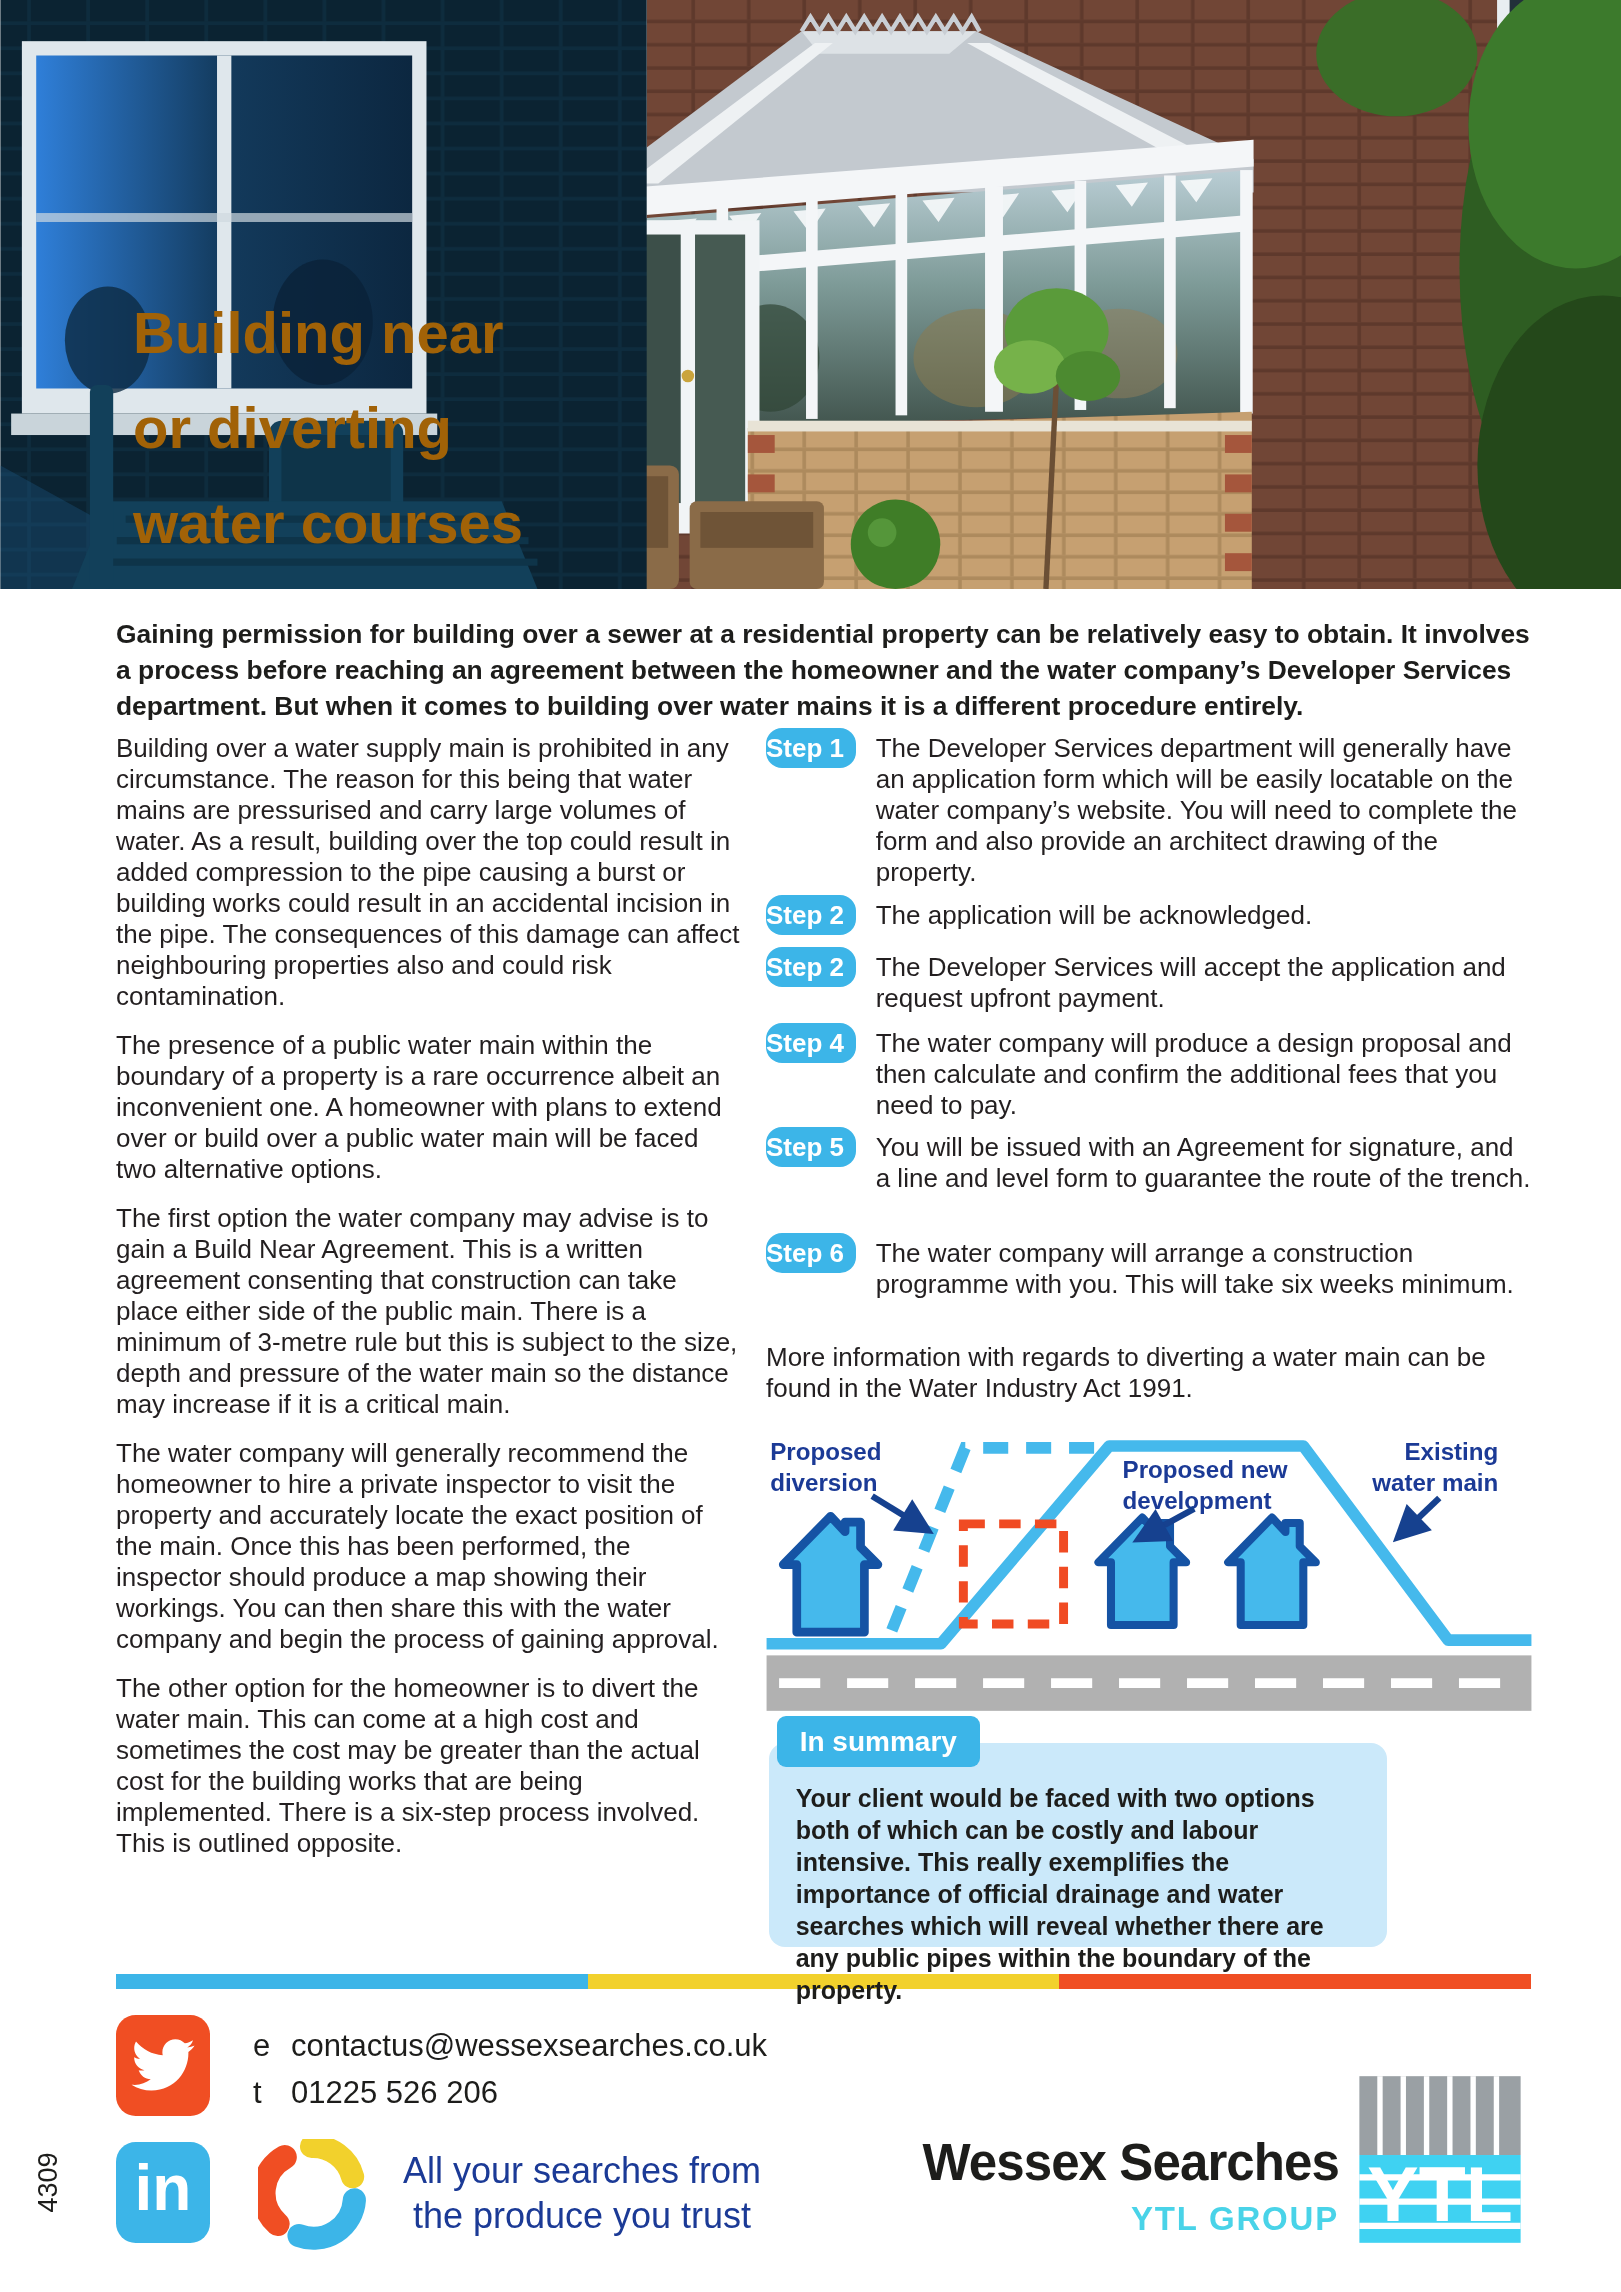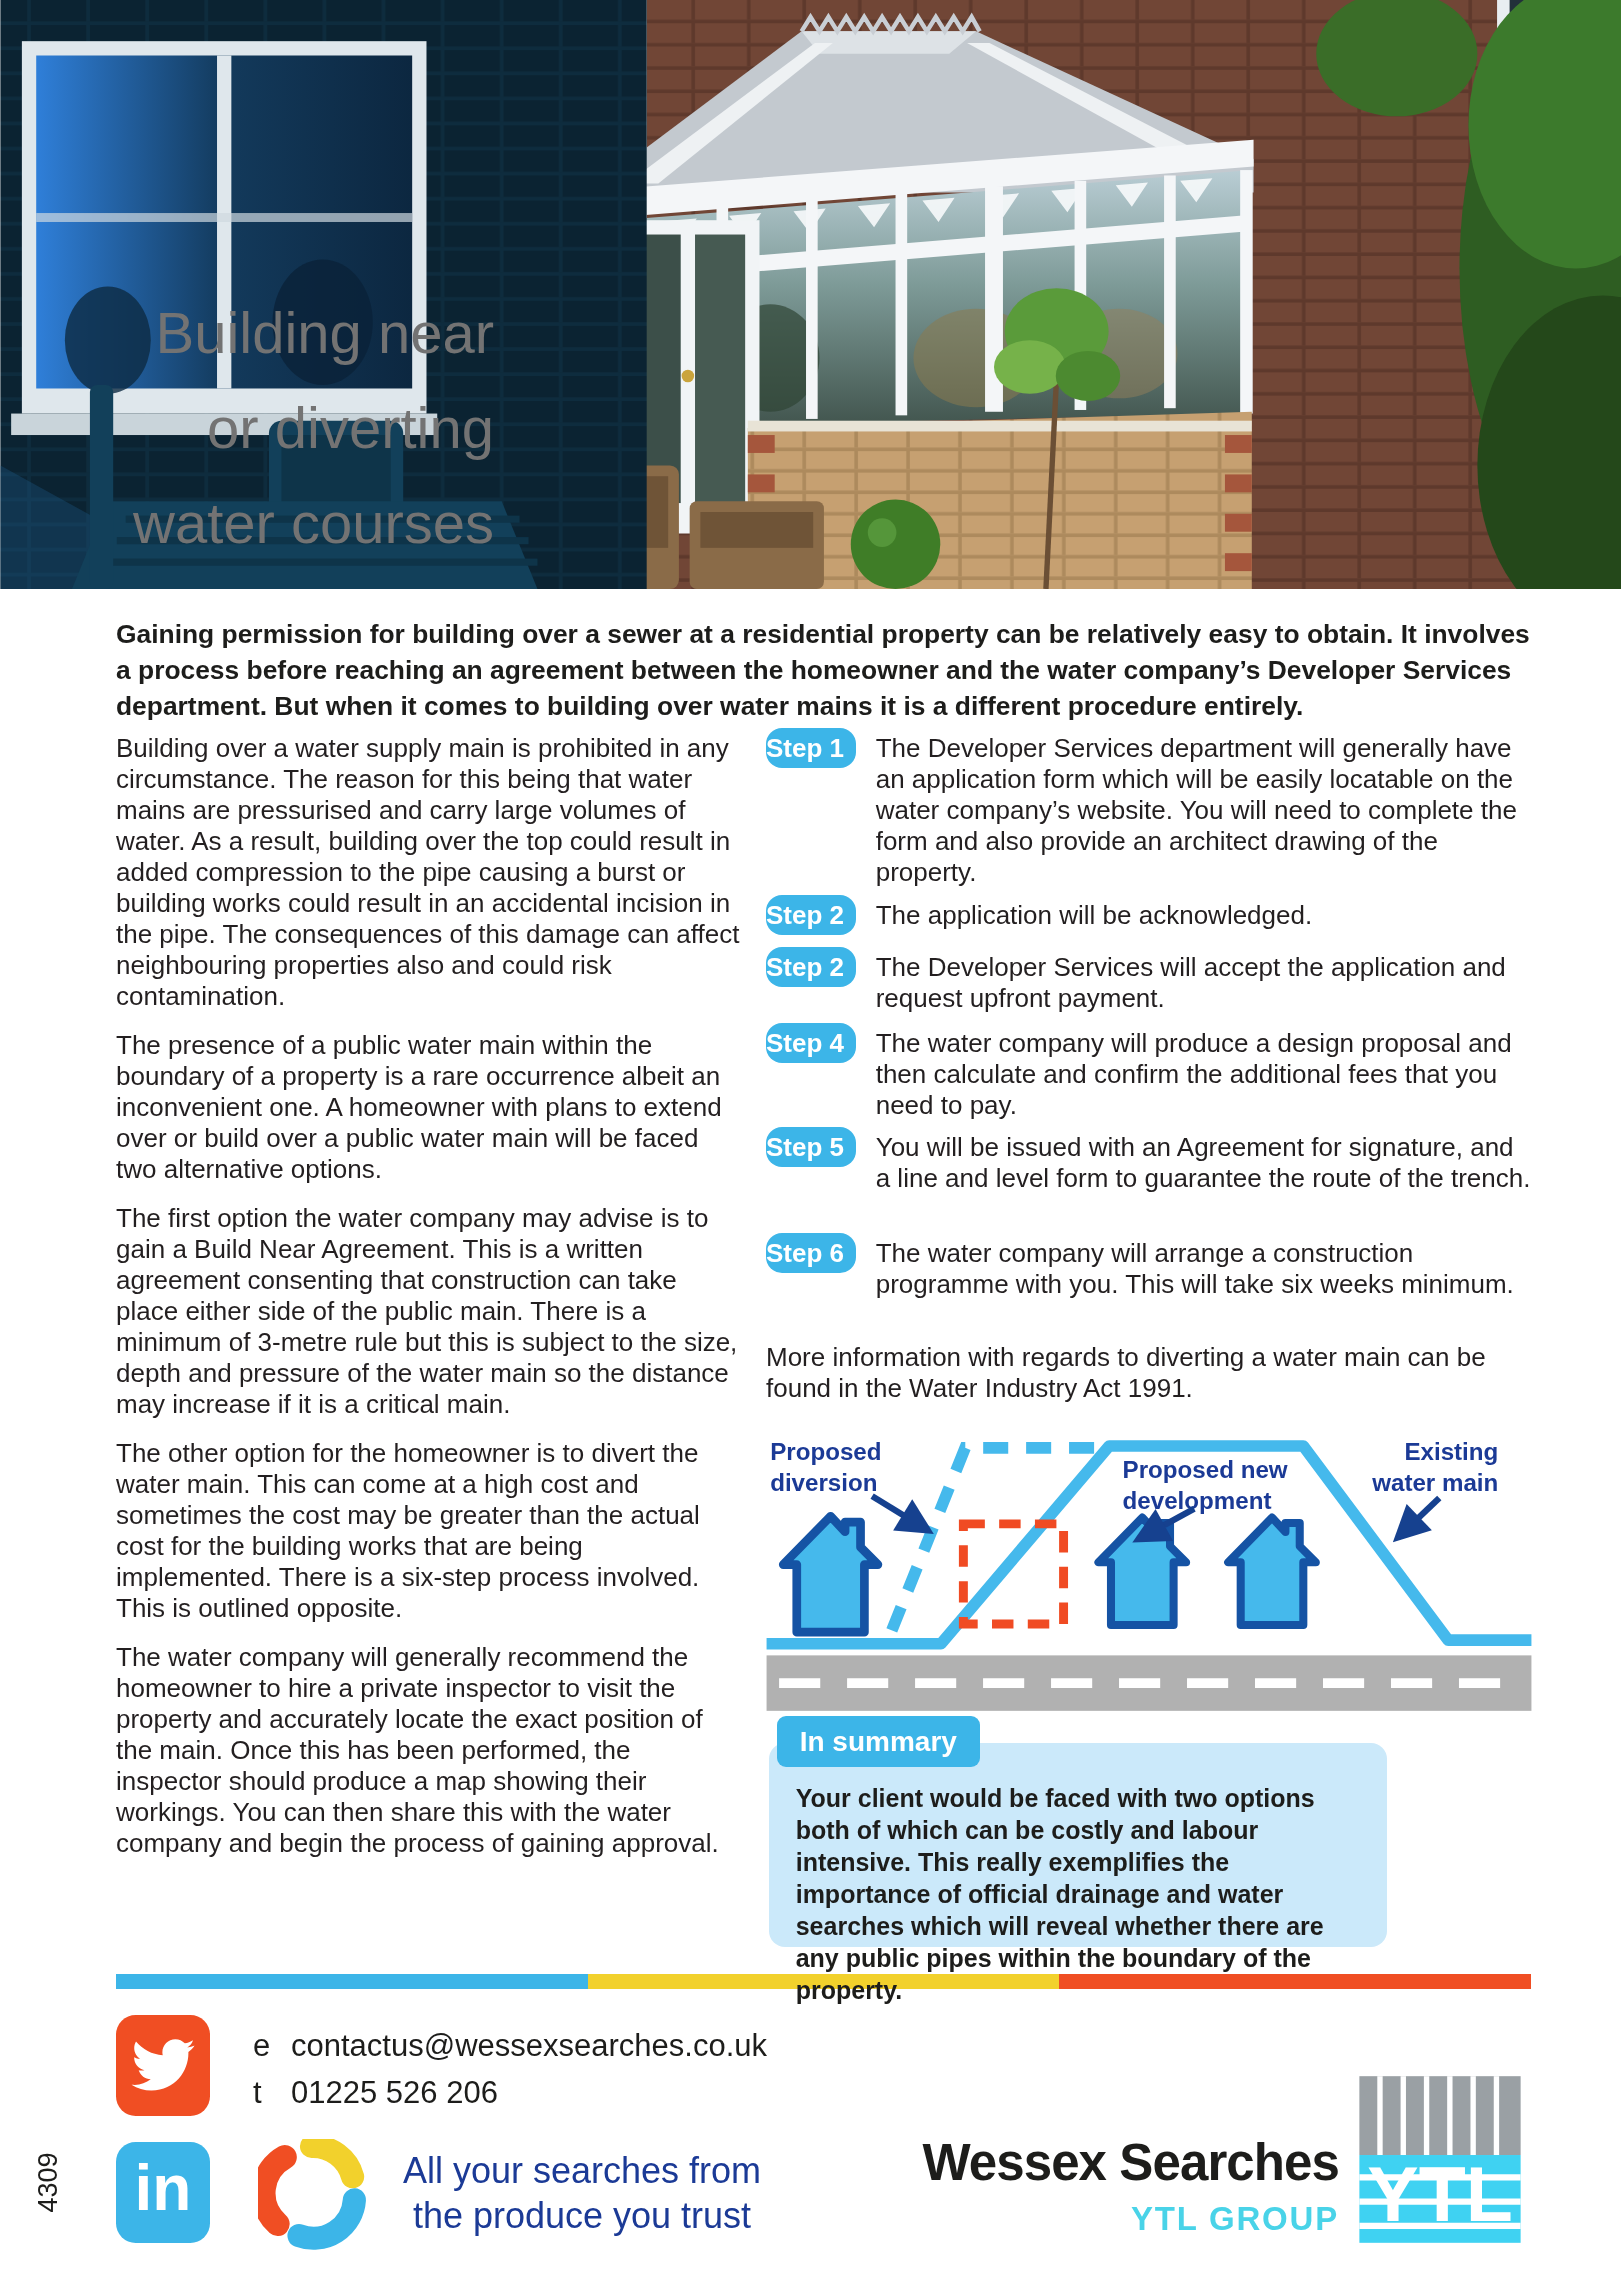--- a/index.html
+++ b/index.html
@@ -4,22 +4,22 @@
 <style>
   html,body{margin:0;padding:0;background:#ffffff;}
   .page{
     position:relative;width:1621px;height:2293px;background:#ffffff;overflow:hidden;
     font-family:"Liberation Sans",sans-serif;color:#231f20;
   }
   
   .hero{position:absolute;left:0;top:0;width:1621px;height:589px;overflow:hidden;}
   .hero svg{display:block;}
   .hero-title{
-    position:absolute;left:133px;top:285px;color:#737373;
-    font-size:58px;font-weight:400;line-height:95px;letter-spacing:0px;text-align:right;
+    position:absolute;left:133px;top:285px;color:#a16207;
+    font-size:58px;font-weight:700;line-height:95px;letter-spacing:0px;
   }
   .hero-title span{display:block;}
   
   .intro{
     position:absolute;left:116px;top:616px;width:1415px;
     font-size:26.4px;font-weight:700;line-height:36px;color:#1d1d1b;
   }
   
   .col-left{
     position:absolute;left:116px;top:733px;width:627px;
@@ -216,22 +216,22 @@
       <span>water courses</span>
     </div>
   </div>
 
   <div class="intro">Gaining permission for building over a sewer at a residential property can be relatively easy to obtain. It involves a process before reaching an agreement between the homeowner and the water company’s Developer Services department. But when it comes to building over water mains it is a different procedure entirely.</div>
 
   <div class="col-left">
     <p>Building over a water supply main is prohibited in any circumstance. The reason for this being that water mains are pressurised and carry large volumes of water. As a result, building over the top could result in added compression to the pipe causing a burst or building works could result in an accidental incision in the pipe. The consequences of this damage can affect neighbouring properties also and could risk contamination.</p>
     <p>The presence of a public water main within the boundary of a property is a rare occurrence albeit an inconvenient one. A homeowner with plans to extend over or build over a public water main will be faced two alternative options.</p>
     <p>The first option the water company may advise is to gain a Build Near Agreement. This is a written agreement consenting that construction can take place either side of the public main. There is a minimum of 3-metre rule but this is subject to the size, depth and pressure of the water main so the distance may increase if it is a critical main.</p>
+    <p>The water company will generally recommend the homeowner to hire a private inspector to visit the property and accurately locate the exact position of the main. Once this has been performed, the inspector should produce a map showing their workings. You can then share this with the water company and begin the process of gaining approval.</p>
     <p>The other option for the homeowner is to divert the water main. This can come at a high cost and sometimes the cost may be greater than the actual cost for the building works that are being implemented. There is a six-step process involved. This is outlined opposite.</p>
-    <p>The water company will generally recommend the homeowner to hire a private inspector to visit the property and accurately locate the exact position of the main. Once this has been performed, the inspector should produce a map showing their workings. You can then share this with the water company and begin the process of gaining approval.</p>
   </div>
 
   <div class="col-right">
 
     <div class="step-row" style="top:0px">
       <div class="step-badge">Step 1</div>
       <div class="step-text">The Developer Services department will generally have an application form which will be easily locatable on the water company’s website. You will need to complete the form and also provide an architect drawing of the property.</div>
     </div>
     <div class="step-row" style="top:167px">
       <div class="step-badge">Step 2</div>

